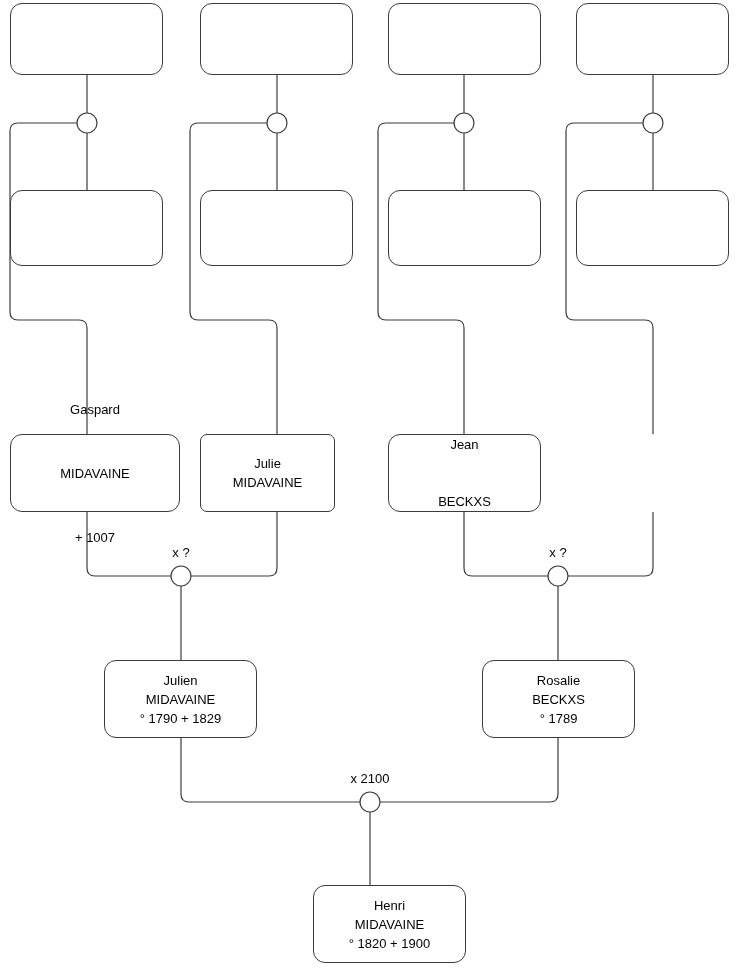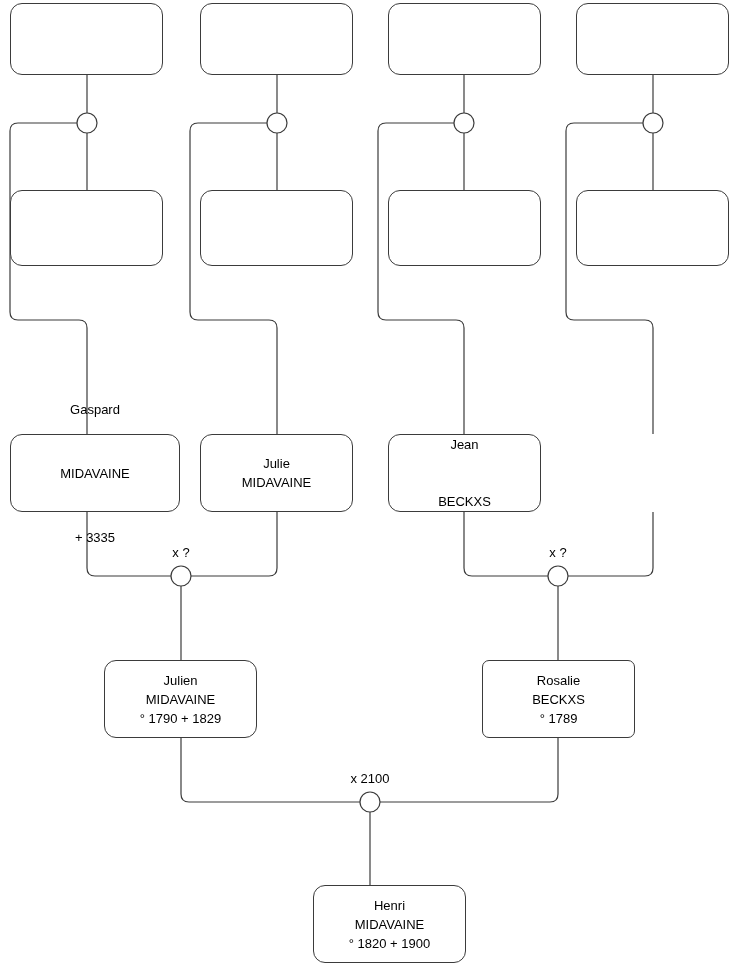--- a/index.html
+++ b/index.html
@@ -140,39 +140,39 @@
   </div>
   <div class="node" style="left:576px; top:190px; width:153px; height:76px;">
     
     
     
   </div>
 
   <div class="node" style="left:10px;  top:434px; width:170px; height:78px;gap:45px;">
     <span class="ln">Gaspard</span>
     <span class="ln">MIDAVAINE</span>
-    <span class="ln">+ 3335</span>
+    <span class="ln">+ 1007</span>
   </div>
-  <div class="node" style="left:200px; top:434px; width:153px; height:78px;">
+  <div class="node" style="left:200px; top:434px; width:135px; height:78px;border-radius:7px;">
     <span class="ln">Julie</span>
     <span class="ln">MIDAVAINE</span>
 
   </div>
   <div class="node" style="left:388px; top:434px; width:153px; height:78px;justify-content:space-between;">
     <span class="ln">Jean</span>
     <span class="ln">BECKXS</span>
 
   </div>
 
   <div class="node" style="left:104px; top:660px; width:153px; height:78px;">
     <span class="ln">Julien</span>
     <span class="ln">MIDAVAINE</span>
     <span class="ln">° 1790 + 1829</span>
   </div>
-  <div class="node" style="left:482px; top:660px; width:153px; height:78px;border-radius:7px;">
+  <div class="node" style="left:482px; top:660px; width:153px; height:78px;">
     <span class="ln">Rosalie</span>
     <span class="ln">BECKXS</span>
     <span class="ln">° 1789</span>
   </div>
 
   <div class="node" style="left:294px; top:885px; width:153px; height:78px;margin-left:19px;">
     <span class="ln">Henri</span>
     <span class="ln">MIDAVAINE</span>
     <span class="ln">° 1820 + 1900</span>
   </div>

